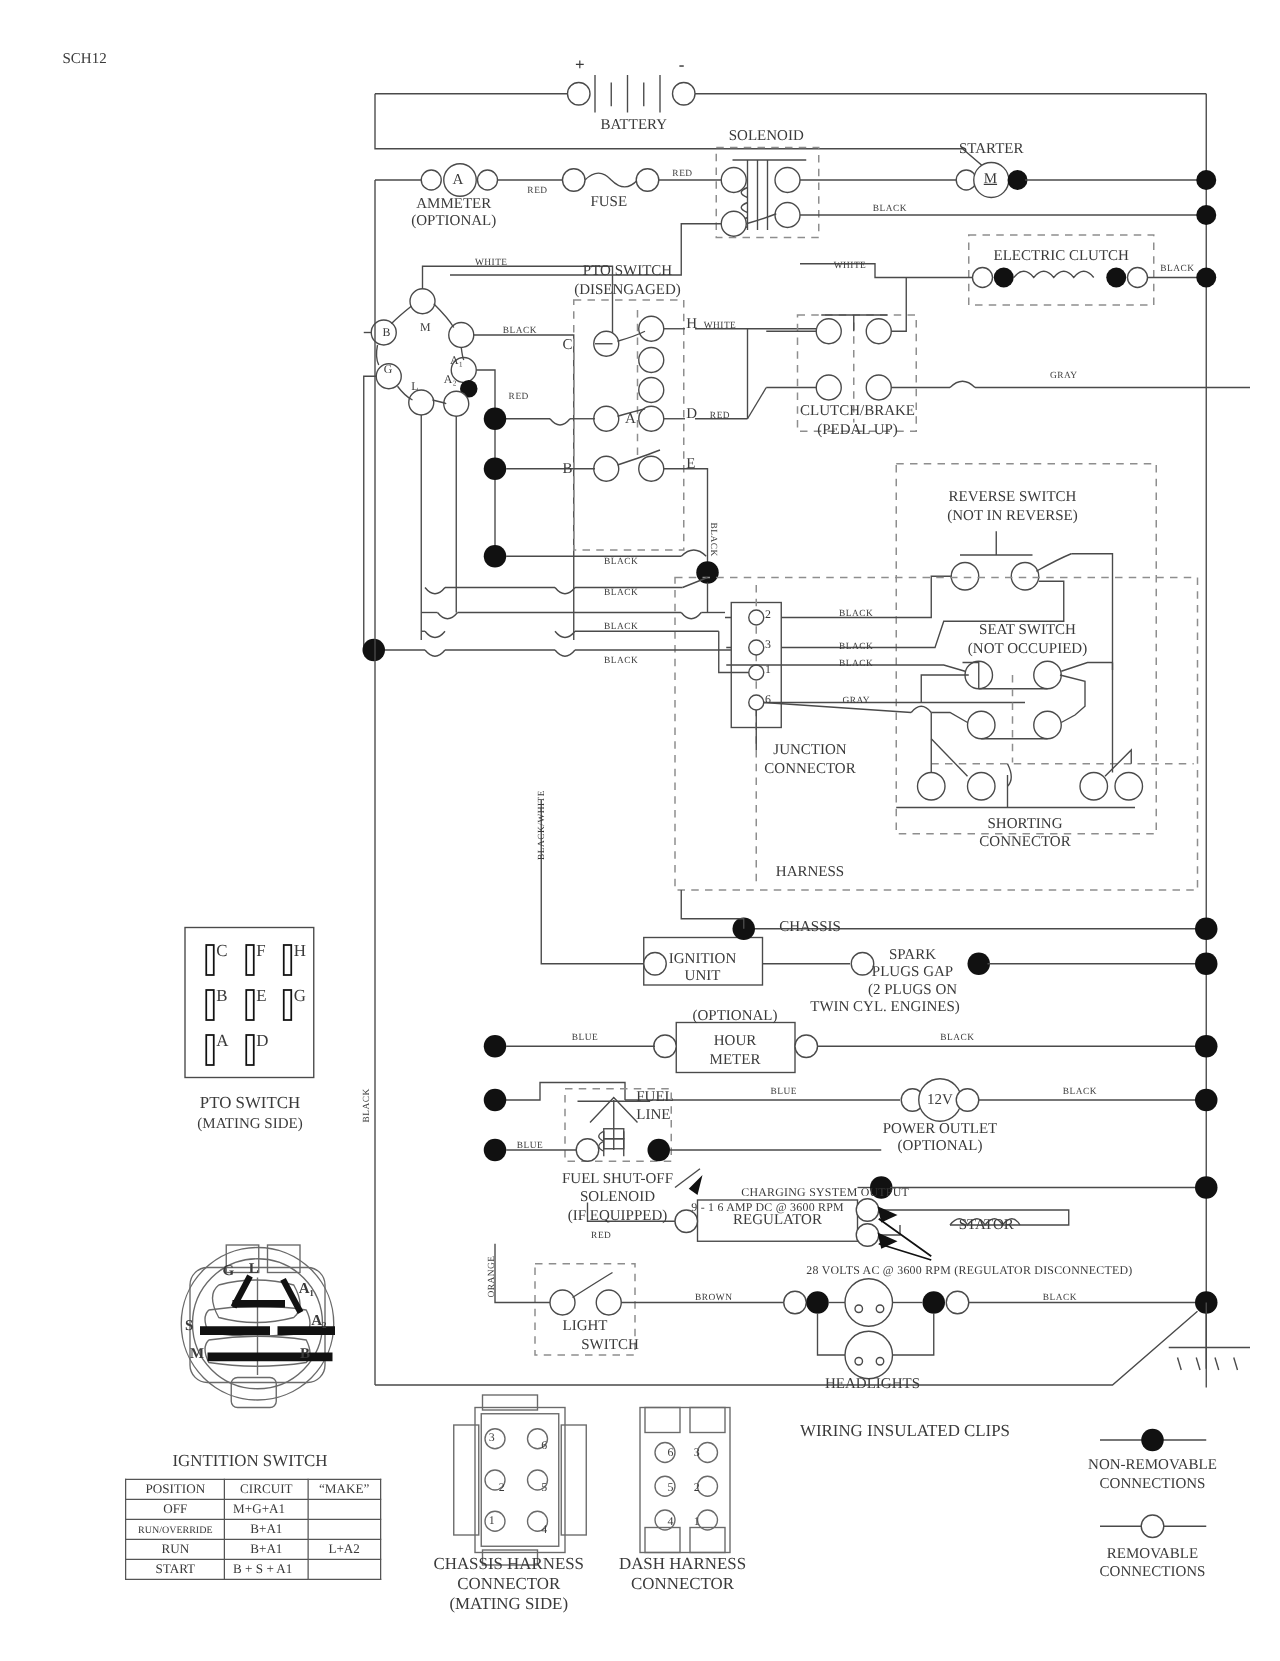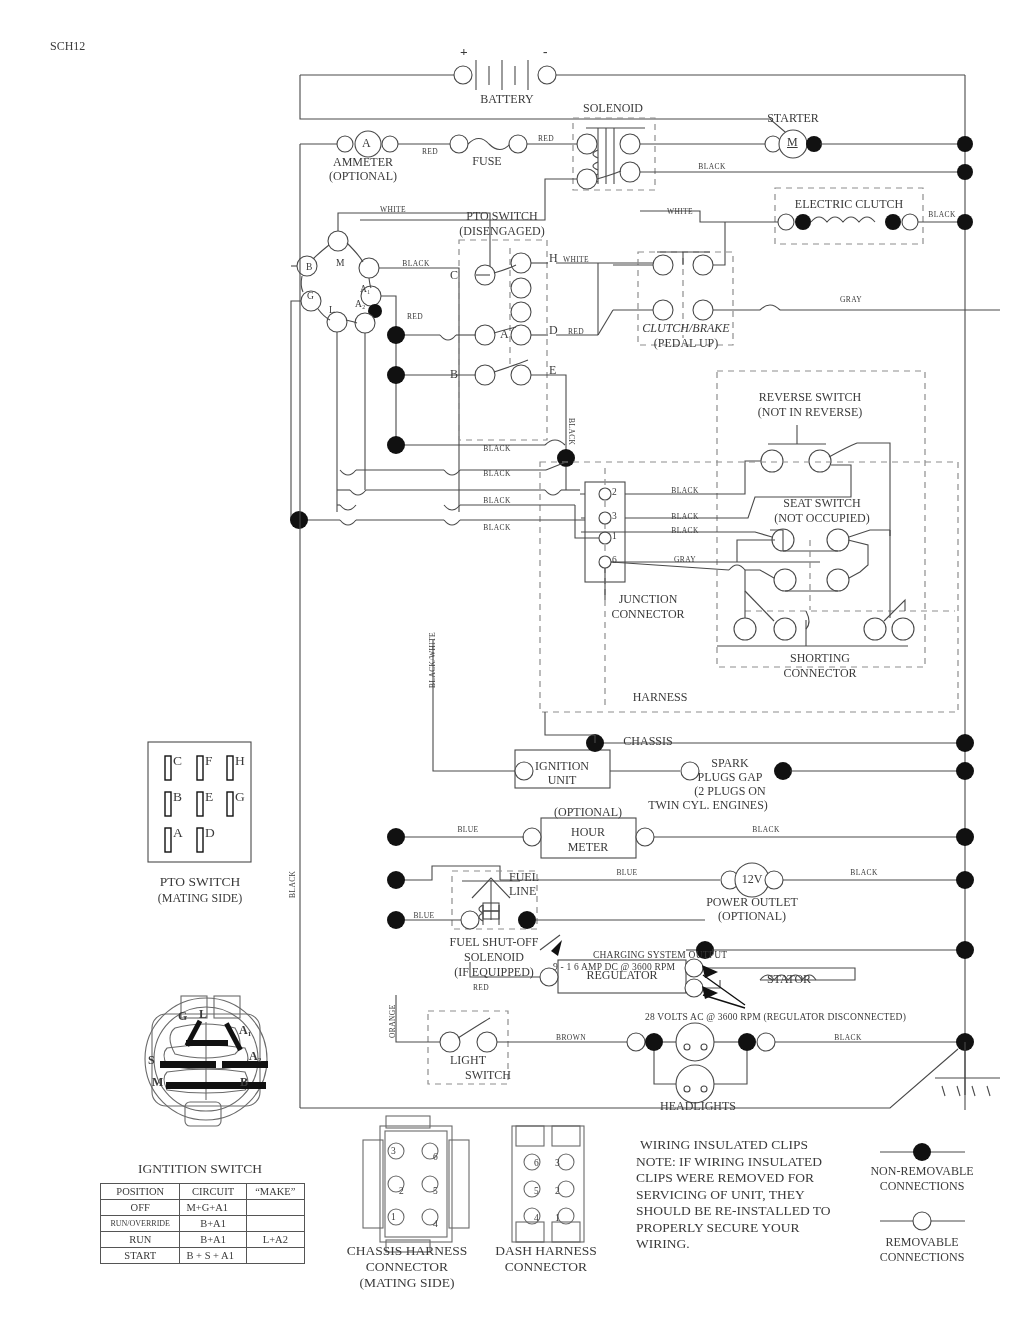--- a/index.html
+++ b/index.html
@@ -473,38 +473,38 @@
 
   <div class="lbl t-md ctr" style="left:502px;top:210px;">PTO SWITCH</div>
   <div class="lbl t-md ctr" style="left:502px;top:225px;">(DISENGAGED)</div>
   <div class="lbl t-md" style="left:450px;top:269px;">C</div>
   <div class="lbl t-md" style="left:500px;top:328px;">A</div>
   <div class="lbl t-md" style="left:450px;top:368px;">B</div>
   <div class="lbl t-md" style="left:549px;top:252px;">H</div>
   <div class="lbl t-md" style="left:549px;top:324px;">D</div>
   <div class="lbl t-md" style="left:549px;top:364px;">E</div>
 
-  <div class="lbl t-md ctr" style="left:686px;top:322px;font-style:italic;">CLUTCH/BRAKE</div>
+  <div class="lbl t-md ctr" style="left:686px;top:322px;">CLUTCH/BRAKE</div>
   <div class="lbl t-md ctr" style="left:686px;top:337px;">(PEDAL UP)</div>
 
   <div class="lbl t-md ctr" style="left:810px;top:391px;">REVERSE SWITCH</div>
   <div class="lbl t-md ctr" style="left:810px;top:406px;">(NOT IN REVERSE)</div>
   <div class="lbl t-md ctr" style="left:822px;top:497px;">SEAT SWITCH</div>
   <div class="lbl t-md ctr" style="left:822px;top:512px;">(NOT OCCUPIED)</div>
   <div class="lbl t-md ctr" style="left:820px;top:652px;">SHORTING</div>
   <div class="lbl t-md ctr" style="left:820px;top:667px;">CONNECTOR</div>
 
   <div class="lbl t-md ctr" style="left:648px;top:593px;">JUNCTION</div>
   <div class="lbl t-md ctr" style="left:648px;top:608px;">CONNECTOR</div>
   <div class="lbl t-sm" style="left:612px;top:487px;">2</div>
   <div class="lbl t-sm" style="left:612px;top:511px;">3</div>
   <div class="lbl t-sm" style="left:612px;top:531px;">1</div>
   <div class="lbl t-sm" style="left:612px;top:555px;">6</div>
   <div class="lbl t-md ctr" style="left:648px;top:711px;margin-top:24px;">CHASSIS</div>
-  <div class="lbl t-md ctr" style="left:648px;top:691px;margin-left:12px;">HARNESS</div>
+  <div class="lbl t-md ctr" style="left:648px;top:691px;">HARNESS</div>
 
   <div class="lbl t-md ctr" style="left:562px;top:760px;">IGNITION</div>
   <div class="lbl t-md ctr" style="left:562px;top:774px;">UNIT</div>
 
   <div class="lbl t-md ctr" style="left:730px;top:757px;">SPARK</div>
   <div class="lbl t-md ctr" style="left:730px;top:771px;">PLUGS GAP</div>
   <div class="lbl t-md ctr" style="left:730px;top:785px;text-align:right;">(2 PLUGS ON</div>
   <div class="lbl t-md ctr" style="left:708px;top:799px;">TWIN CYL. ENGINES)</div>
 
   <div class="lbl t-md ctr" style="left:588px;top:806px;">(OPTIONAL)</div>
@@ -634,20 +634,19 @@
   <div class="lbl t-sm" style="left:534px;top:1158px;">6</div>
   <div class="lbl t-sm" style="left:555px;top:1158px;">3</div>
   <div class="lbl t-sm" style="left:534px;top:1186px;">5</div>
   <div class="lbl t-sm" style="left:555px;top:1186px;">2</div>
   <div class="lbl t-sm" style="left:534px;top:1213px;">4</div>
   <div class="lbl t-sm" style="left:555px;top:1213px;">1</div>
   <div class="lbl t-lg ctr" style="left:546px;top:1243px;">DASH HARNESS</div>
   <div class="lbl t-lg ctr" style="left:546px;top:1259px;">CONNECTOR</div>
 
   <div class="lbl t-lg" style="left:640px;top:1137px;">WIRING INSULATED CLIPS</div>
-  <div class="lbl t-lg" style="left:636px;top:1154px;width:200px;white-space:normal;line-height:1.22;">NOTE:  IF WIRING INSULATED CLIPS WERE REMOVED FOR SERVICING OF UNIT, THEY SHOULD BE RE-INSTALLED TO PROPERLY SECURE YOUR WIRING.</div>
 
   <div class="lbl t-md ctr" style="left:922px;top:1165px;">NON-REMOVABLE</div>
   <div class="lbl t-md ctr" style="left:922px;top:1180px;">CONNECTIONS</div>
   <div class="lbl t-md ctr" style="left:922px;top:1236px;">REMOVABLE</div>
   <div class="lbl t-md ctr" style="left:922px;top:1251px;">CONNECTIONS</div>
 
 </div>
 
 </body></html>

